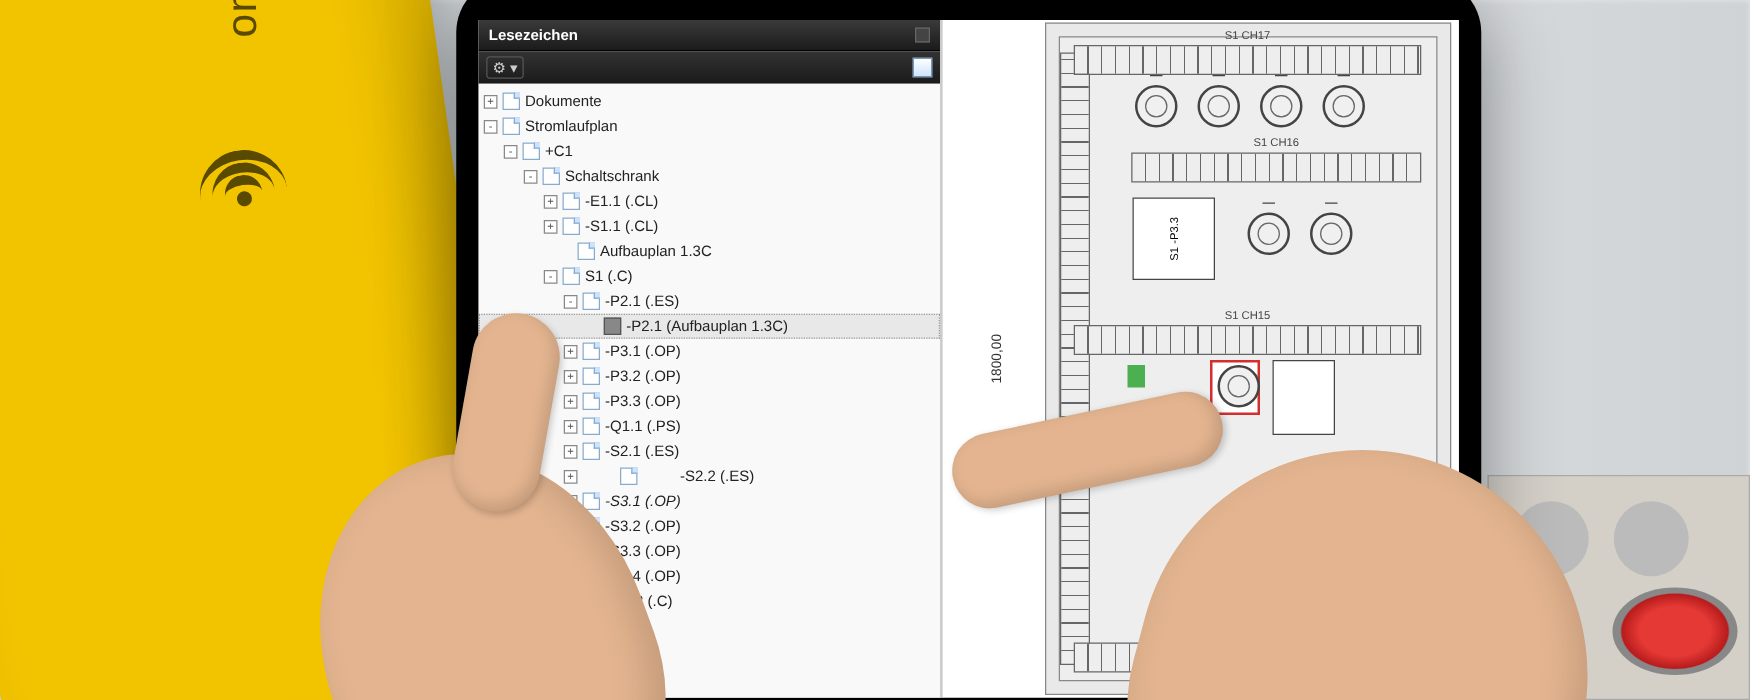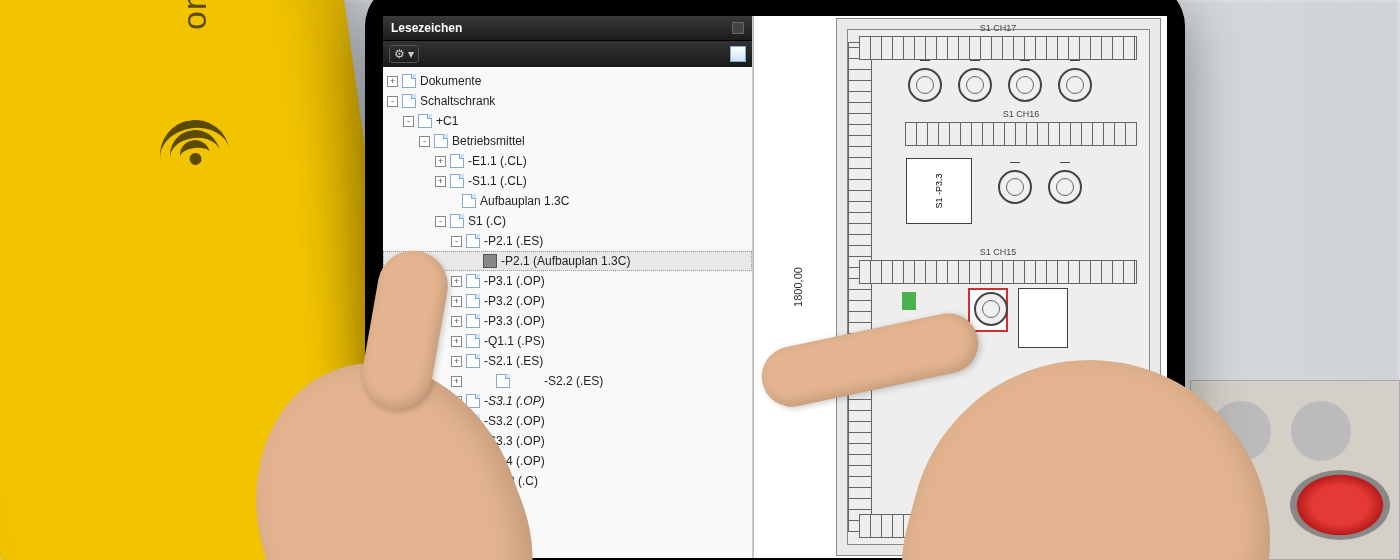--- a/index.html
+++ b/index.html
@@ -196,31 +196,31 @@
       <div class="tree" id="tree">
 
       <div class="node" style="padding-left: 4px;">
             <span class="exp">+</span>
             <span class="ico ico-doc"></span>
             <span>Dokumente</span>
           </div>
           <div class="node" style="padding-left: 4px;">
             <span class="exp">-</span>
             <span class="ico ico-doc"></span>
+            <span>Stromlaufplan</span>
+          </div>
+          <div class="node" style="padding-left: 20px;">
+            <span class="exp">-</span>
+            <span class="ico ico-doc"></span>
+            <span>+C1</span>
+          </div>
+          <div class="node" style="padding-left: 36px;">
+            <span class="exp">-</span>
+            <span class="ico ico-doc"></span>
             <span>Schaltschrank</span>
-          </div>
-          <div class="node" style="padding-left: 20px;">
-            <span class="exp">-</span>
-            <span class="ico ico-doc"></span>
-            <span>+C1</span>
-          </div>
-          <div class="node" style="padding-left: 36px;">
-            <span class="exp">-</span>
-            <span class="ico ico-doc"></span>
-            <span>Betriebsmittel</span>
           </div>
           <div class="node" style="padding-left: 52px;">
             <span class="exp">+</span>
             <span class="ico ico-doc"></span>
             <span>-E1.1  (.CL)</span>
           </div>
           <div class="node" style="padding-left: 52px;">
             <span class="exp">+</span>
             <span class="ico ico-doc"></span>
             <span>-S1.1  (.CL)</span>

